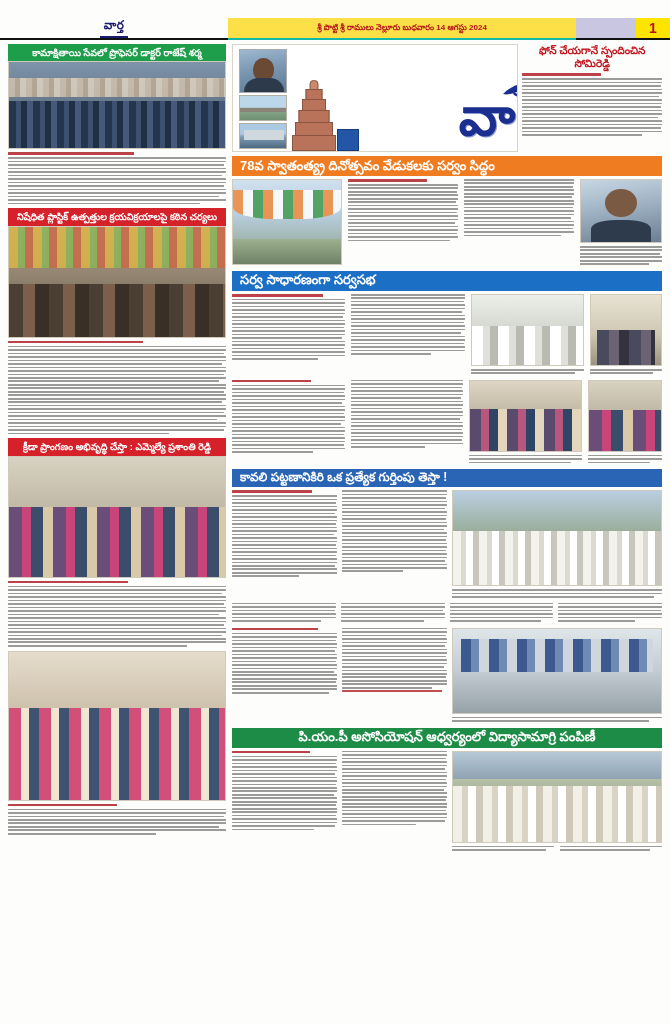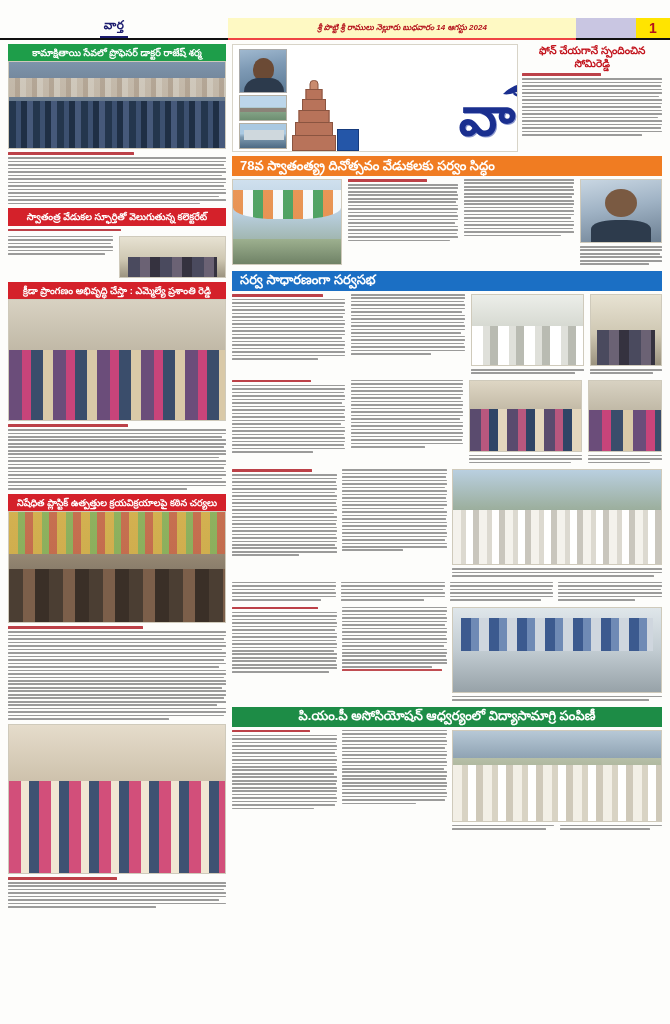--- a/index.html
+++ b/index.html
@@ -26,25 +26,24 @@
     display: flex; align-items: center; justify-content: center;
     border-bottom: 2px solid #111;
   }
   .topbar-left .logo-mini {
     font-size: 12px; font-weight: bold; color: #1b1b6e;
     letter-spacing: .5px; border-bottom: 2px solid #1b1b6e;
     padding: 0 4px 1px 4px;
   }
   .topbar-date {
     flex: 1;
-    background: #fef9c3;
+    background: #fde047;
     display: flex; align-items: center; justify-content: center;
     font-size: 8px; font-weight: bold; color: #b4121c;
-    border-bottom: 2px solid #ef4444;
-    font-style: italic;
+    border-bottom: 2px solid #14b8a6;
   }
   .topbar-spacer {
     width: 60px; background: #c9c6e2;
     border-bottom: 2px solid #111;
   }
   .topbar-pageno {
     width: 34px; background: #ffe400;
     display: flex; align-items: center; justify-content: center;
     font-size: 14px; font-weight: bold; color: #b4121c;
     border-bottom: 2px solid #111;
@@ -322,35 +321,54 @@
           <span class="ln" style="width:100%"></span>
         <span class="ln" style="width:99%"></span>
           <span class="ln" style="width:100%"></span>
         <span class="ln" style="width:100%"></span>
           <span class="ln" style="width:97%"></span>
         <span class="ln" style="width:100%"></span>
           <span class="ln" style="width:88%"></span>
       </div>
     </div>
 
+
     <div class="block">
-      <div class="lbanner red">స్వాతంత్ర వేడుకల స్ఫూర్తితో వెలుగుతున్న కలెక్టరేట్</div>
-      <div class="txt tiny" style="padding:3px 0 2px 0">
-        <span class="dateline" style="width:52%"></span>
-      </div>
-      <div class="cols2">
-        <div class="c txt tiny">
-          <span class="ln" style="width:100%"></span>
-            <span class="ln" style="width:100%"></span>
+      <div class="lbanner red">నిషేధిత ప్లాస్టిక్ ఉత్పత్తుల క్రయవిక్రయాలపై కఠిన చర్యలు</div>
+      <div class="photo ph-shop" style="height:112px">
+        <span class="ph-stamp">13 Aug 2024</span>
+      </div>
+      <div class="txt tiny" style="padding-top:3px">
+        <span class="dateline" style="width:62%"></span>
+        <span class="ln" style="width:100%"></span>
+          <span class="ln" style="width:100%"></span>
+        <span class="ln" style="width:99%"></span>
+          <span class="ln" style="width:100%"></span>
+        <span class="ln" style="width:100%"></span>
           <span class="ln" style="width:98%"></span>
-            <span class="ln" style="width:100%"></span>
-          <span class="ln" style="width:100%"></span>
-            <span class="ln" style="width:92%"></span>
-        </div>
-        <div class="c photo ph-indoor" style="height:42px"></div>
+        <span class="ln" style="width:100%"></span>
+          <span class="ln" style="width:100%"></span>
+        <span class="ln" style="width:99%"></span>
+          <span class="ln" style="width:100%"></span>
+        <span class="ln" style="width:97%"></span>
+          <span class="ln" style="width:100%"></span>
+        <span class="ln" style="width:100%"></span>
+          <span class="ln" style="width:99%"></span>
+        <span class="ln" style="width:100%"></span>
+          <span class="ln" style="width:100%"></span>
+        <span class="ln" style="width:98%"></span>
+          <span class="ln" style="width:100%"></span>
+        <span class="ln" style="width:100%"></span>
+          <span class="ln" style="width:99%"></span>
+        <span class="ln" style="width:100%"></span>
+          <span class="ln" style="width:96%"></span>
+        <span class="ln" style="width:100%"></span>
+          <span class="ln" style="width:100%"></span>
+        <span class="ln" style="width:99%"></span>
+          <span class="ln" style="width:74%"></span>
       </div>
     </div>
 
     <div class="block">
       <div class="lbanner red">క్రీడా ప్రాంగణం అభివృద్ధి చేస్తా : ఎమ్మెల్యే ప్రశాంతి రెడ్డి</div>
       <div class="photo ph-people" style="height:122px"></div>
       <div class="txt tiny" style="padding-top:3px">
         <span class="dateline" style="width:55%"></span>
         <span class="ln" style="width:100%"></span>
           <span class="ln" style="width:100%"></span>
@@ -363,56 +381,20 @@
         <span class="ln" style="width:97%"></span>
           <span class="ln" style="width:100%"></span>
         <span class="ln" style="width:100%"></span>
           <span class="ln" style="width:99%"></span>
         <span class="ln" style="width:100%"></span>
           <span class="ln" style="width:100%"></span>
         <span class="ln" style="width:98%"></span>
           <span class="ln" style="width:100%"></span>
         <span class="ln" style="width:100%"></span>
           <span class="ln" style="width:82%"></span>
-      </div>
-    </div>
-
-    <div class="block">
-      <div class="lbanner red">నిషేధిత ప్లాస్టిక్ ఉత్పత్తుల క్రయవిక్రయాలపై కఠిన చర్యలు</div>
-      <div class="photo ph-shop" style="height:112px">
-        <span class="ph-stamp">13 Aug 2024</span>
-      </div>
-      <div class="txt tiny" style="padding-top:3px">
-        <span class="dateline" style="width:62%"></span>
-        <span class="ln" style="width:100%"></span>
-          <span class="ln" style="width:100%"></span>
-        <span class="ln" style="width:99%"></span>
-          <span class="ln" style="width:100%"></span>
-        <span class="ln" style="width:100%"></span>
-          <span class="ln" style="width:98%"></span>
-        <span class="ln" style="width:100%"></span>
-          <span class="ln" style="width:100%"></span>
-        <span class="ln" style="width:99%"></span>
-          <span class="ln" style="width:100%"></span>
-        <span class="ln" style="width:97%"></span>
-          <span class="ln" style="width:100%"></span>
-        <span class="ln" style="width:100%"></span>
-          <span class="ln" style="width:99%"></span>
-        <span class="ln" style="width:100%"></span>
-          <span class="ln" style="width:100%"></span>
-        <span class="ln" style="width:98%"></span>
-          <span class="ln" style="width:100%"></span>
-        <span class="ln" style="width:100%"></span>
-          <span class="ln" style="width:99%"></span>
-        <span class="ln" style="width:100%"></span>
-          <span class="ln" style="width:96%"></span>
-        <span class="ln" style="width:100%"></span>
-          <span class="ln" style="width:100%"></span>
-        <span class="ln" style="width:99%"></span>
-          <span class="ln" style="width:74%"></span>
       </div>
     </div>
 
     <div class="block">
       <div class="photo ph-sari" style="height:150px"></div>
       <div class="txt tiny" style="padding-top:3px">
         <span class="dateline" style="width:50%"></span>
         <span class="ln" style="width:100%"></span>
           <span class="ln" style="width:100%"></span>
         <span class="ln" style="width:99%"></span>
@@ -661,20 +643,21 @@
           <div class="txt tiny" style="padding-top:3px">
             <span class="ln" style="width:100%"></span>
               <span class="ln" style="width:100%"></span>
             <span class="ln" style="width:84%"></span>
           </div>
         </div>
       </div>
     </div>
 
     <div class="block">
+      <div class="banner blue2 h18">కావలి పట్టణానికిరి ఒక ప్రత్యేక గుర్తింపు తెస్తా !</div>
       <div class="cols4" style="margin-top:3px">
         <div class="c txt tiny">
           <span class="dateline" style="width:76%"></span>
           <span class="ln" style="width:100%"></span>
             <span class="ln" style="width:100%"></span>
           <span class="ln" style="width:99%"></span>
             <span class="ln" style="width:100%"></span>
           <span class="ln" style="width:100%"></span>
             <span class="ln" style="width:98%"></span>
           <span class="ln" style="width:100%"></span>

